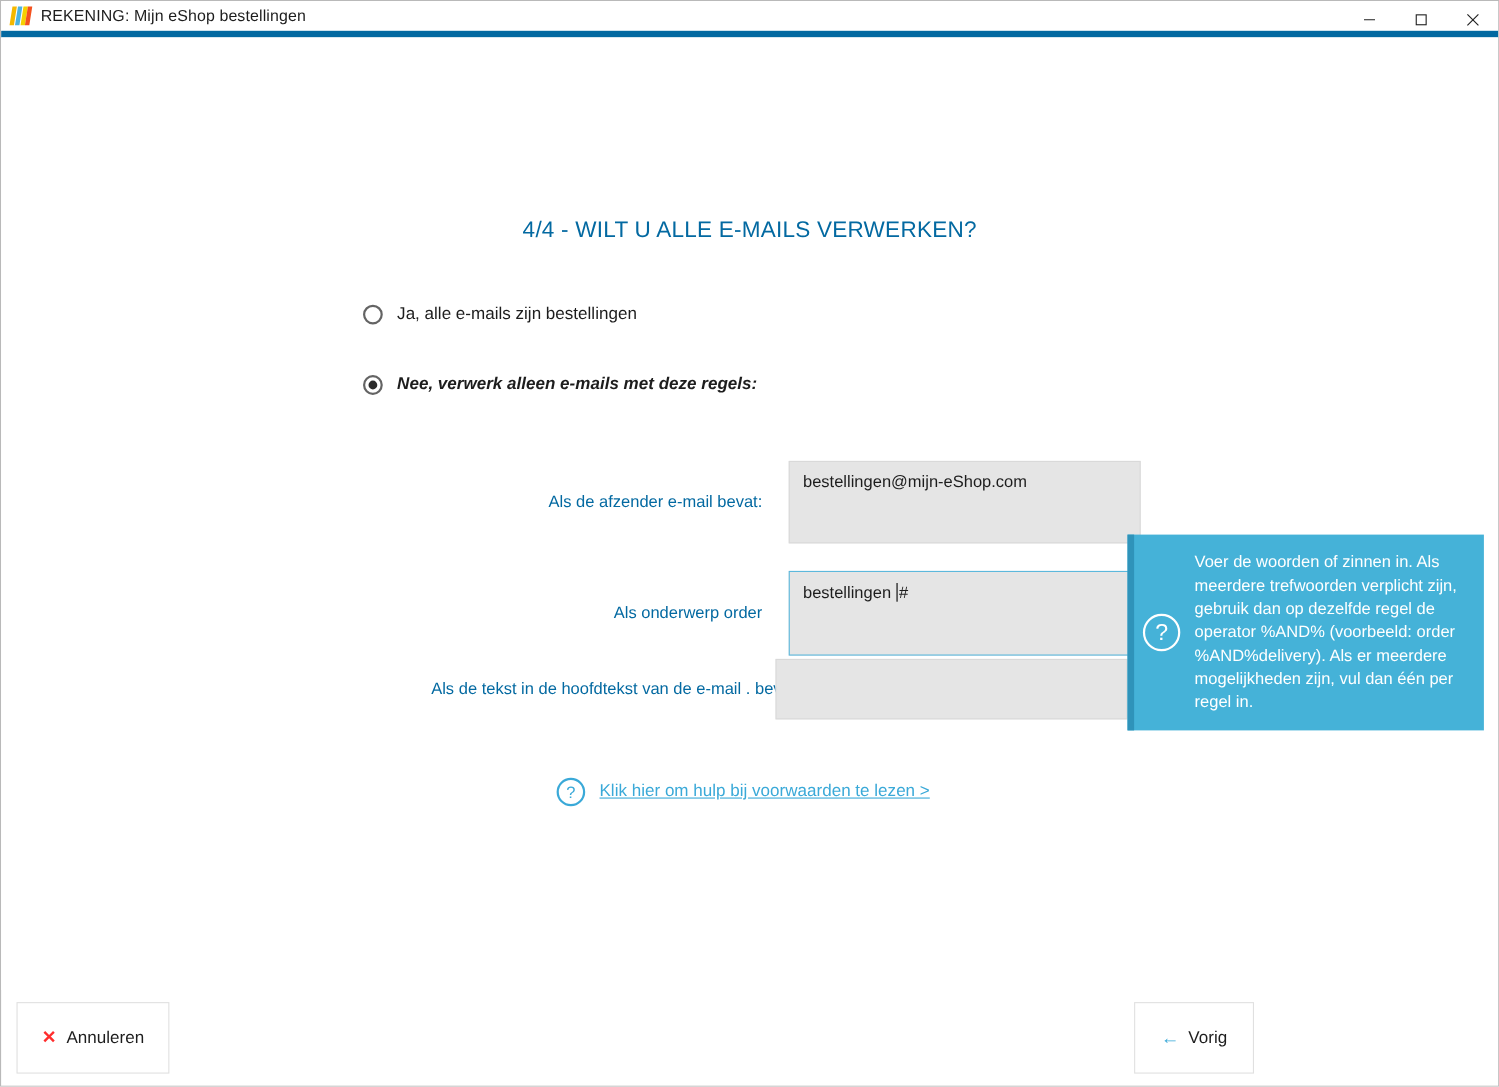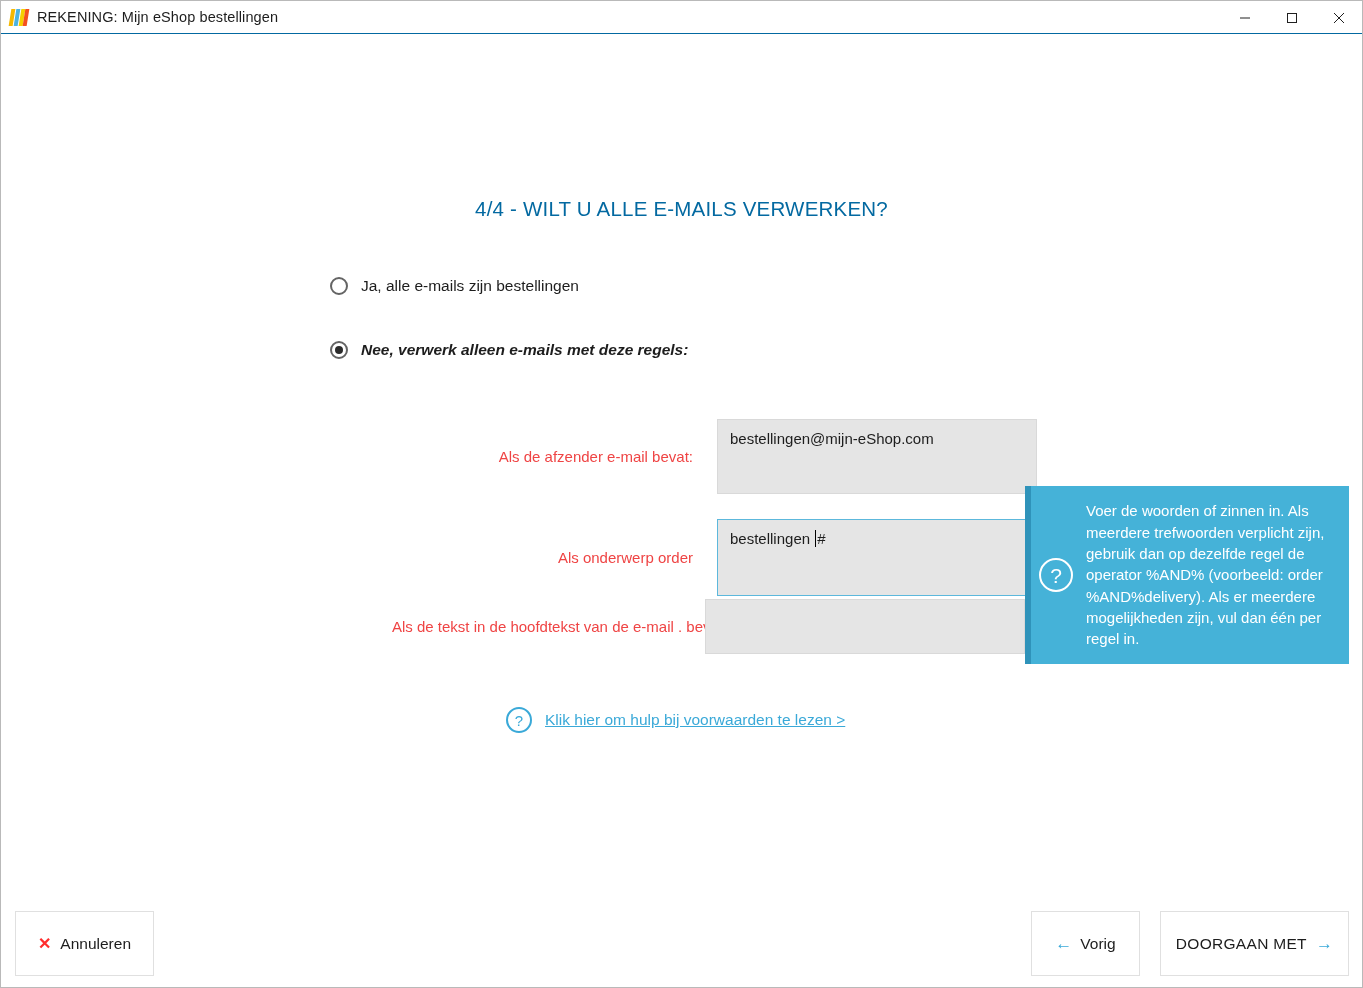--- a/index.html
+++ b/index.html
@@ -22,21 +22,21 @@
     overflow: hidden;
   }
 
   
   .titlebar {
     position: absolute;
     top: 0; left: 0;
     width: 1361px;
     height: 33px;
     background: #ffffff;
-    border-bottom: 1px solid #0369a1;
+    border-bottom: 6px solid #0369a1;
     display: flex;
     align-items: center;
   }
   .app-icon {
     width: 18px;
     height: 17px;
     margin-left: 9px;
     margin-right: 9px;
     position: relative;
     flex: 0 0 auto;
@@ -140,21 +140,21 @@
   .radio-label.bold { font-weight: bold; font-style: italic; }
 
   
   .field-row {
     position: absolute;
     display: flex;
     align-items: center;
   }
   .field-label {
     font-size: 15px;
-    color: #ef4444;
+    color: #0369a1;
     text-align: right;
     white-space: nowrap;
   }
   .field-box {
     background: #e5e5e5;
     border: 1px solid #d9d9d9;
     padding: 10px 12px;
     font-size: 15px;
     color: #1d1d1d;
     line-height: 1.25;
@@ -384,18 +384,14 @@
   <button class="footer-btn btn-cancel">
     <span class="x-icon">✕</span>
     <span>Annuleren</span>
   </button>
 
   <button class="footer-btn btn-prev">
     <span class="arrow">←</span>
     <span>Vorig</span>
   </button>
 
-  <button class="footer-btn btn-next">
-    <span>DOORGAAN MET</span>
-    <span class="arrow">→</span>
-  </button>
 
 </div>
 
 </body></html>

